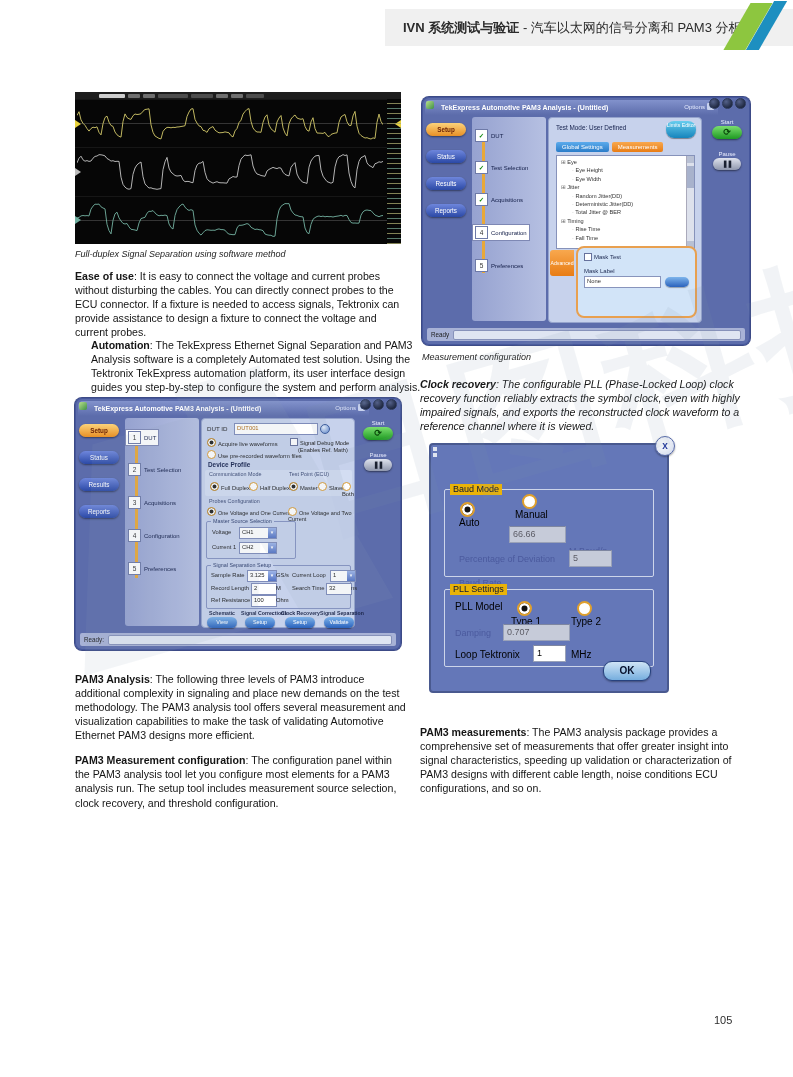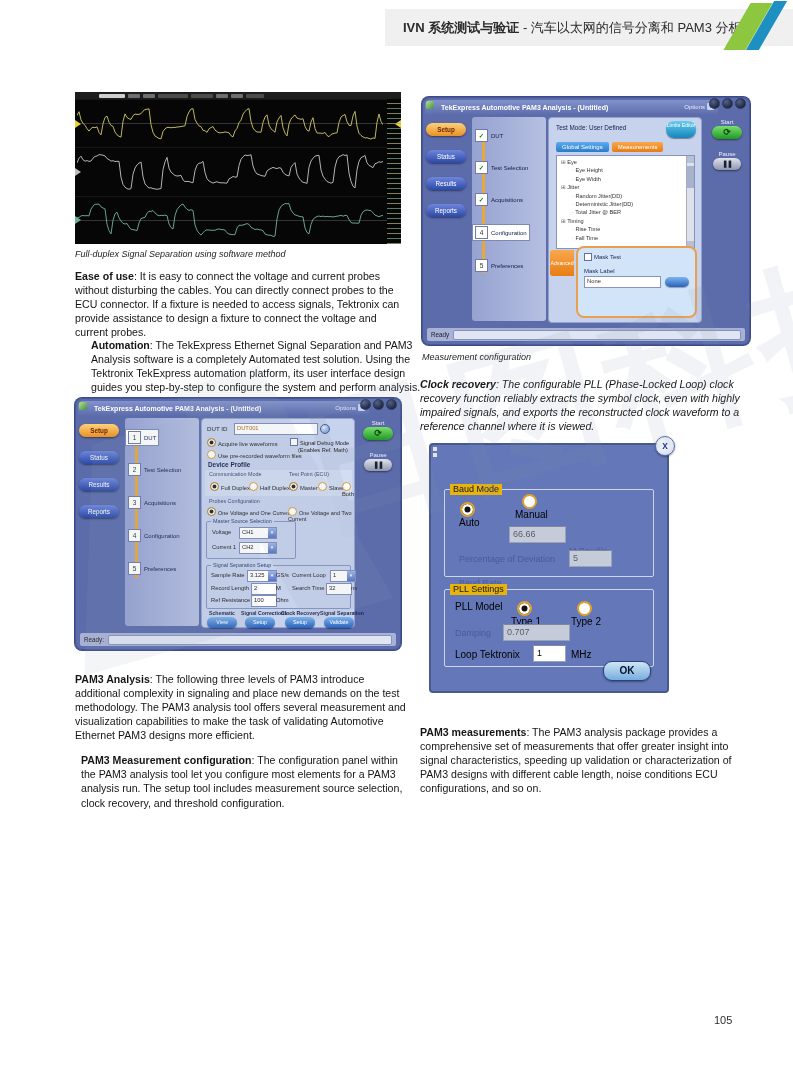--- a/index.html
+++ b/index.html
@@ -304,21 +304,21 @@
       <div class="runlabel">Pause</div>
       <div class="pausebtn"></div>
     </div>
     <div class="tek-status">
       <span>Ready:</span>
       <span class="statusfield"></span>
     </div>
   </div>
 
   <p class="par" style="left:75px;top:661px;"><b>PAM3 Analysis</b><span>: The following three levels of PAM3 introduce additional complexity in signaling and place new demands on the test methodology. The PAM3 analysis tool offers several measurement and visualization capabilities to make the task of validating Automotive Ethernet PAM3 designs more efficient.</span></p>
-  <p class="par" style="left:81px;top:745px;margin-top:8px;"><b>PAM3 Measurement configuration</b><span>: The configuration panel within the PAM3 analysis tool let you configure most elements for a PAM3 analysis run. The setup tool includes measurement source selection, clock recovery, and threshold configuration.</span></p>
+  <p class="par" style="left:75px;top:745px;margin-top:8px;"><b>PAM3 Measurement configuration</b><span>: The configuration panel within the PAM3 analysis tool let you configure most elements for a PAM3 analysis run. The setup tool includes measurement source selection, clock recovery, and threshold configuration.</span></p>
 
   <div class="tek" style="left:422px;top:97px;width:328px;height:248px;">
     <div class="tek-titlebar">TekExpress Automotive PAM3 Analysis  -  (Untitled)</div>
     <div class="tek-appicon"></div>
     <div class="tek-options">
         <span>Options</span>
       </div>
     <div class="tek-winbtns">
       <div class="winbtn"></div>
       <div class="winbtn"></div>

